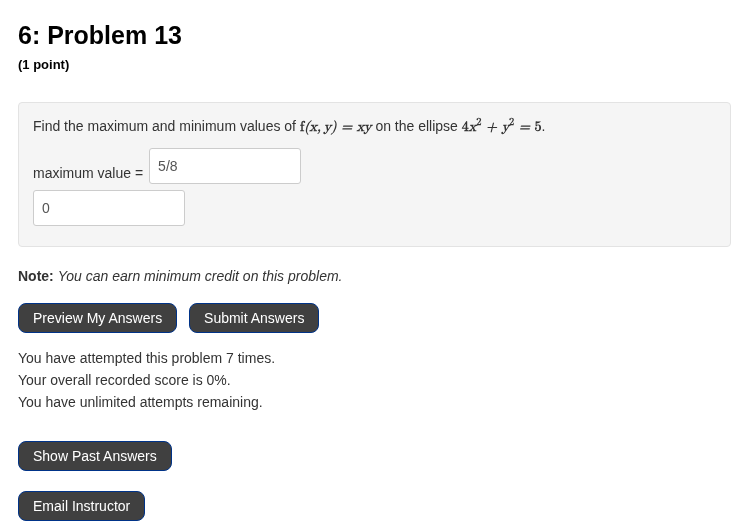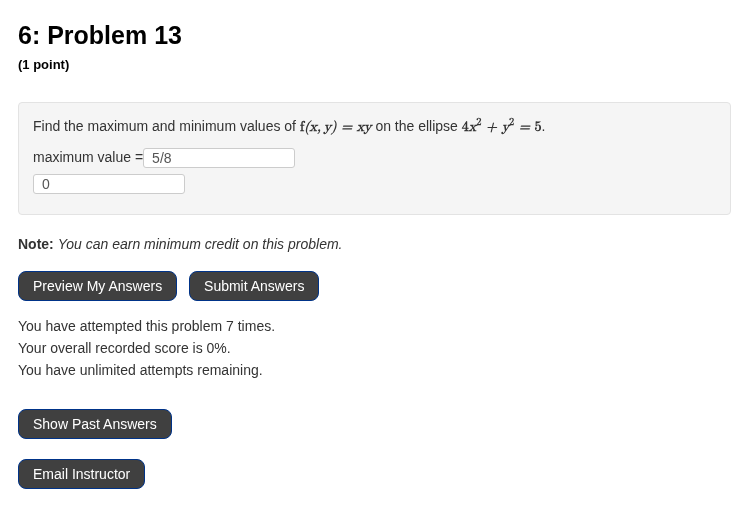--- a/index.html
+++ b/index.html
@@ -37,25 +37,26 @@
     font-family: "Latin Modern Math", "STIX Two Math", "Cambria Math", "Times New Roman", serif;
     font-style: italic;
     font-weight: bold;
   }
   .mathrm { font-style: normal; }
   .sup { font-size: 0.75em; vertical-align: super; font-style: normal; }
   .row {
     display: flex;
     align-items: flex-end;
     margin-bottom: 6px;
+    gap: 6px;
     font-size: 14px;
   }
   .row label { white-space: nowrap; }
   input[type="text"] {
-    height: 20px;
+    height: 36px;
     padding: 2px 8px;
     font-size: 14px;
     border: 1px solid #ccc;
     border-radius: 3px;
     width: 152px;
     box-sizing: border-box;
     color: #555;
     background:#fff;
   }
   .note {

